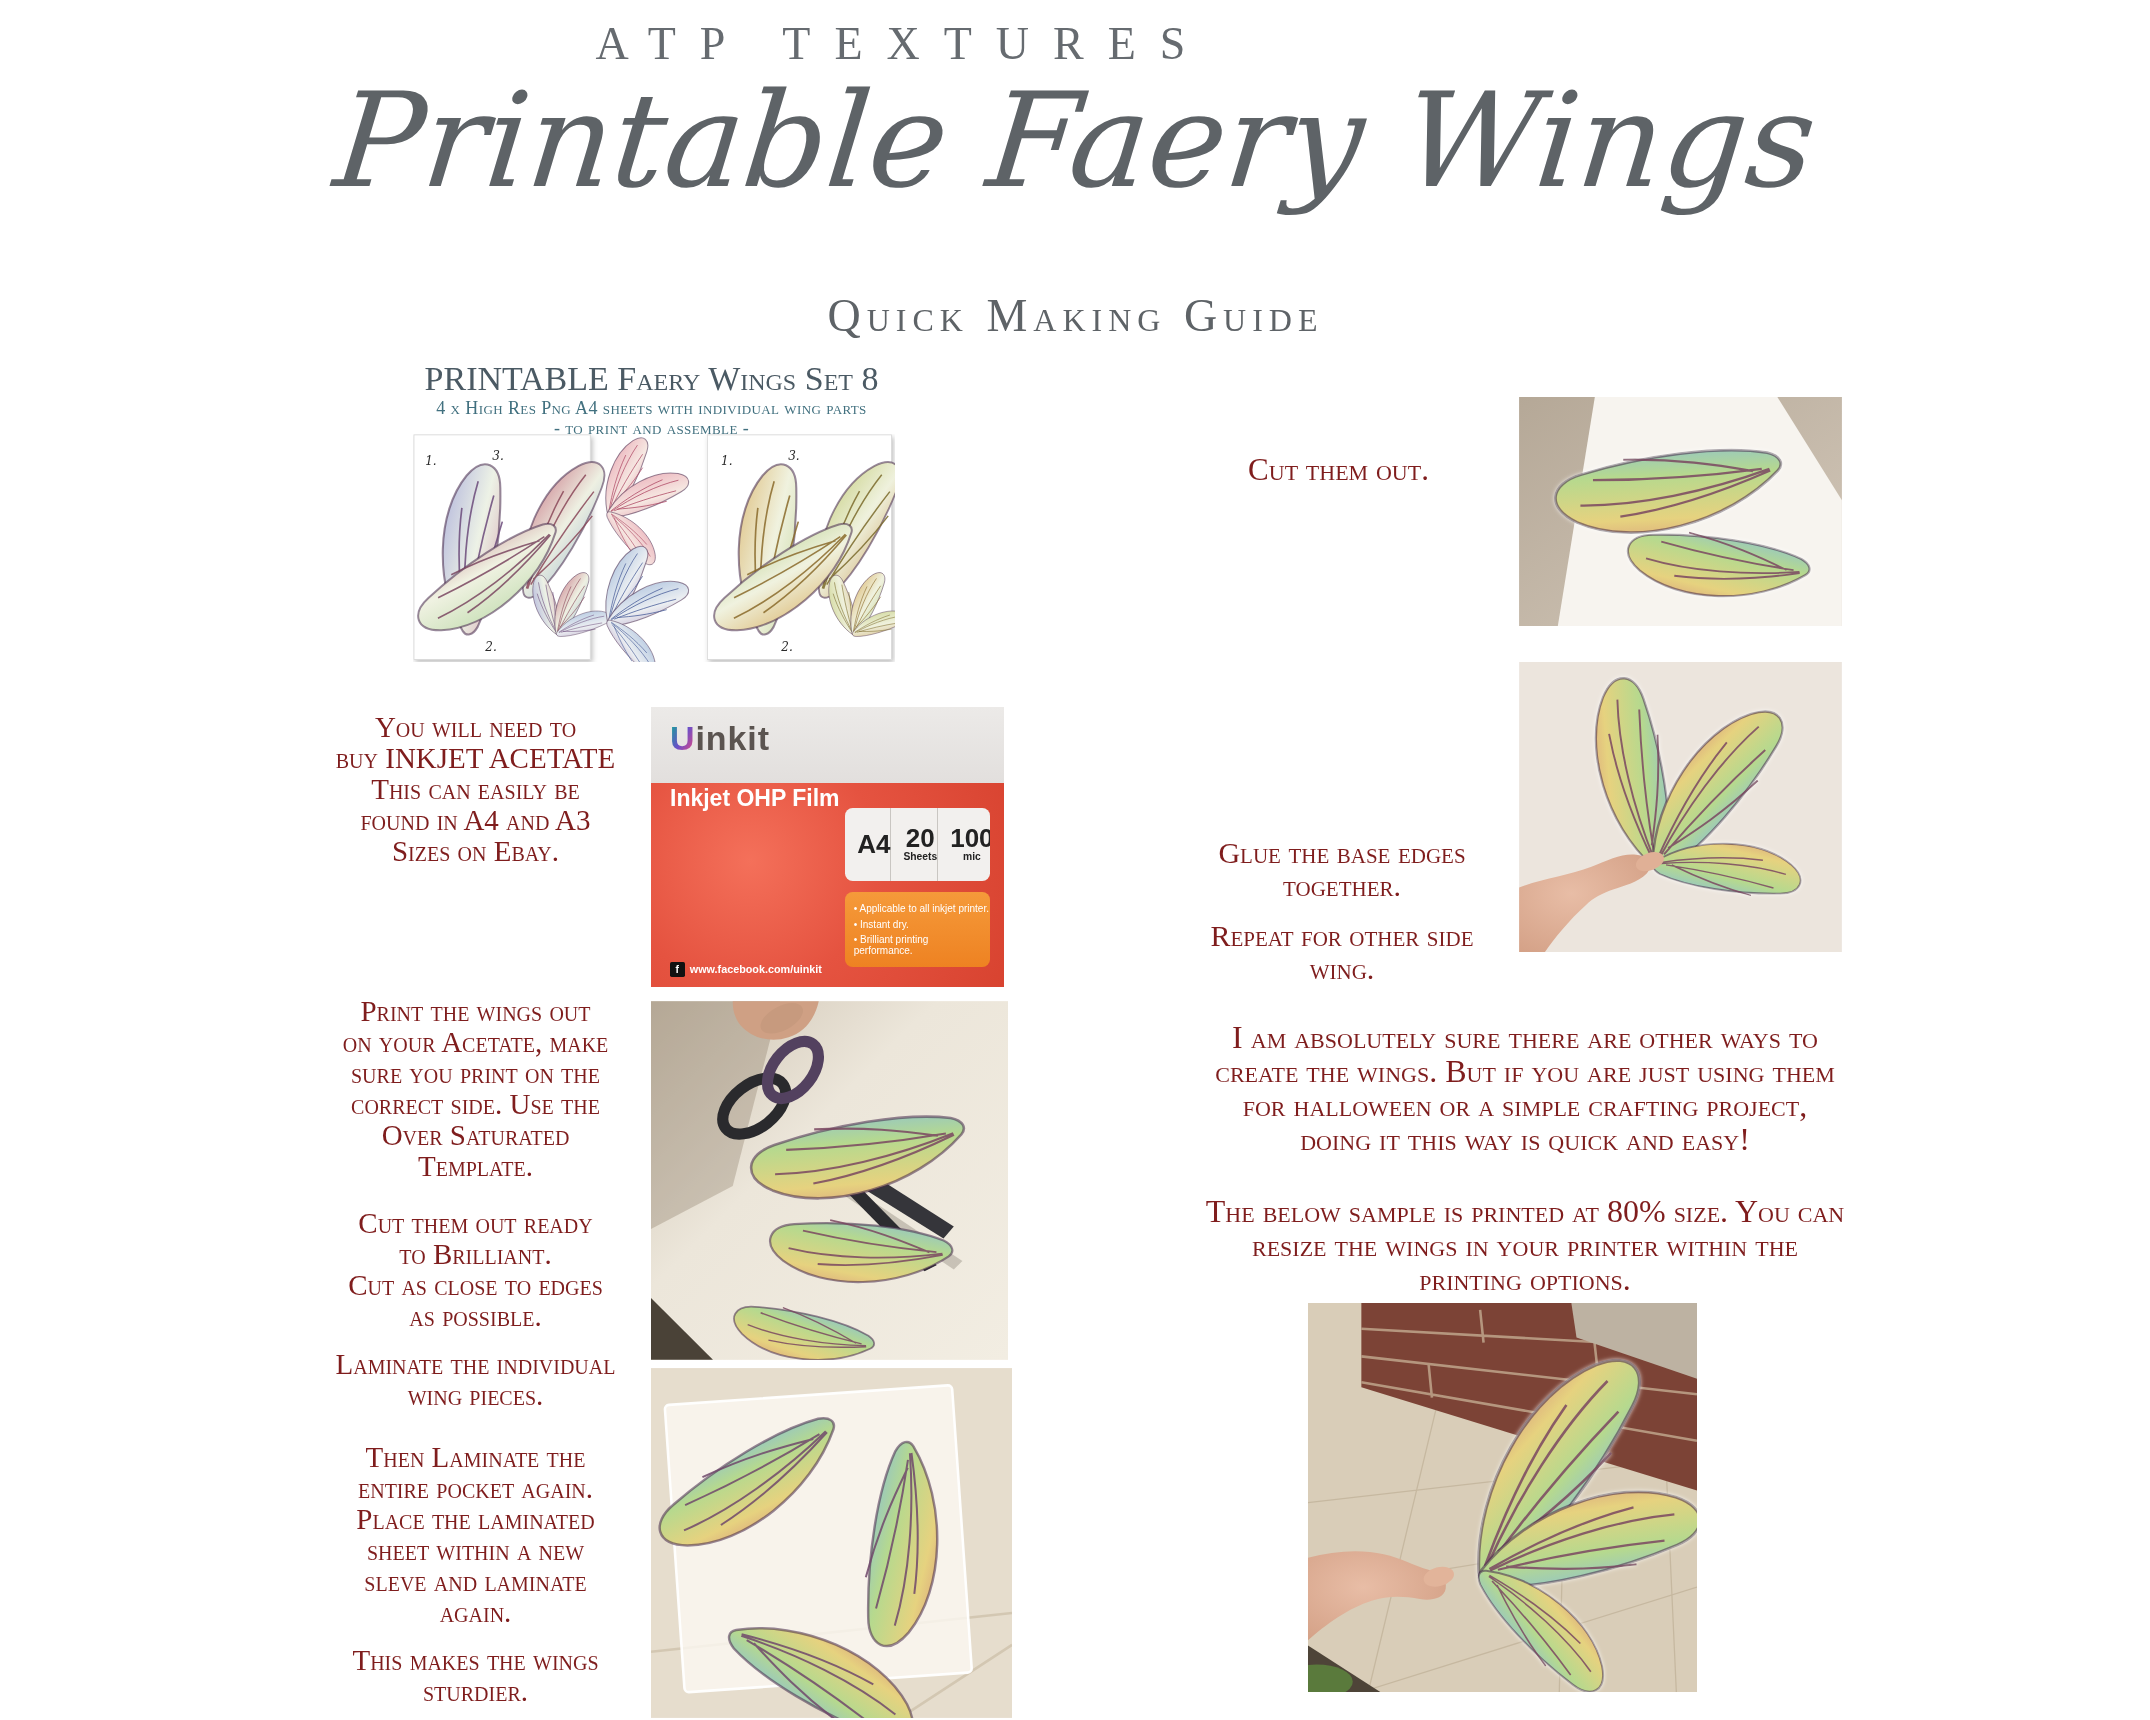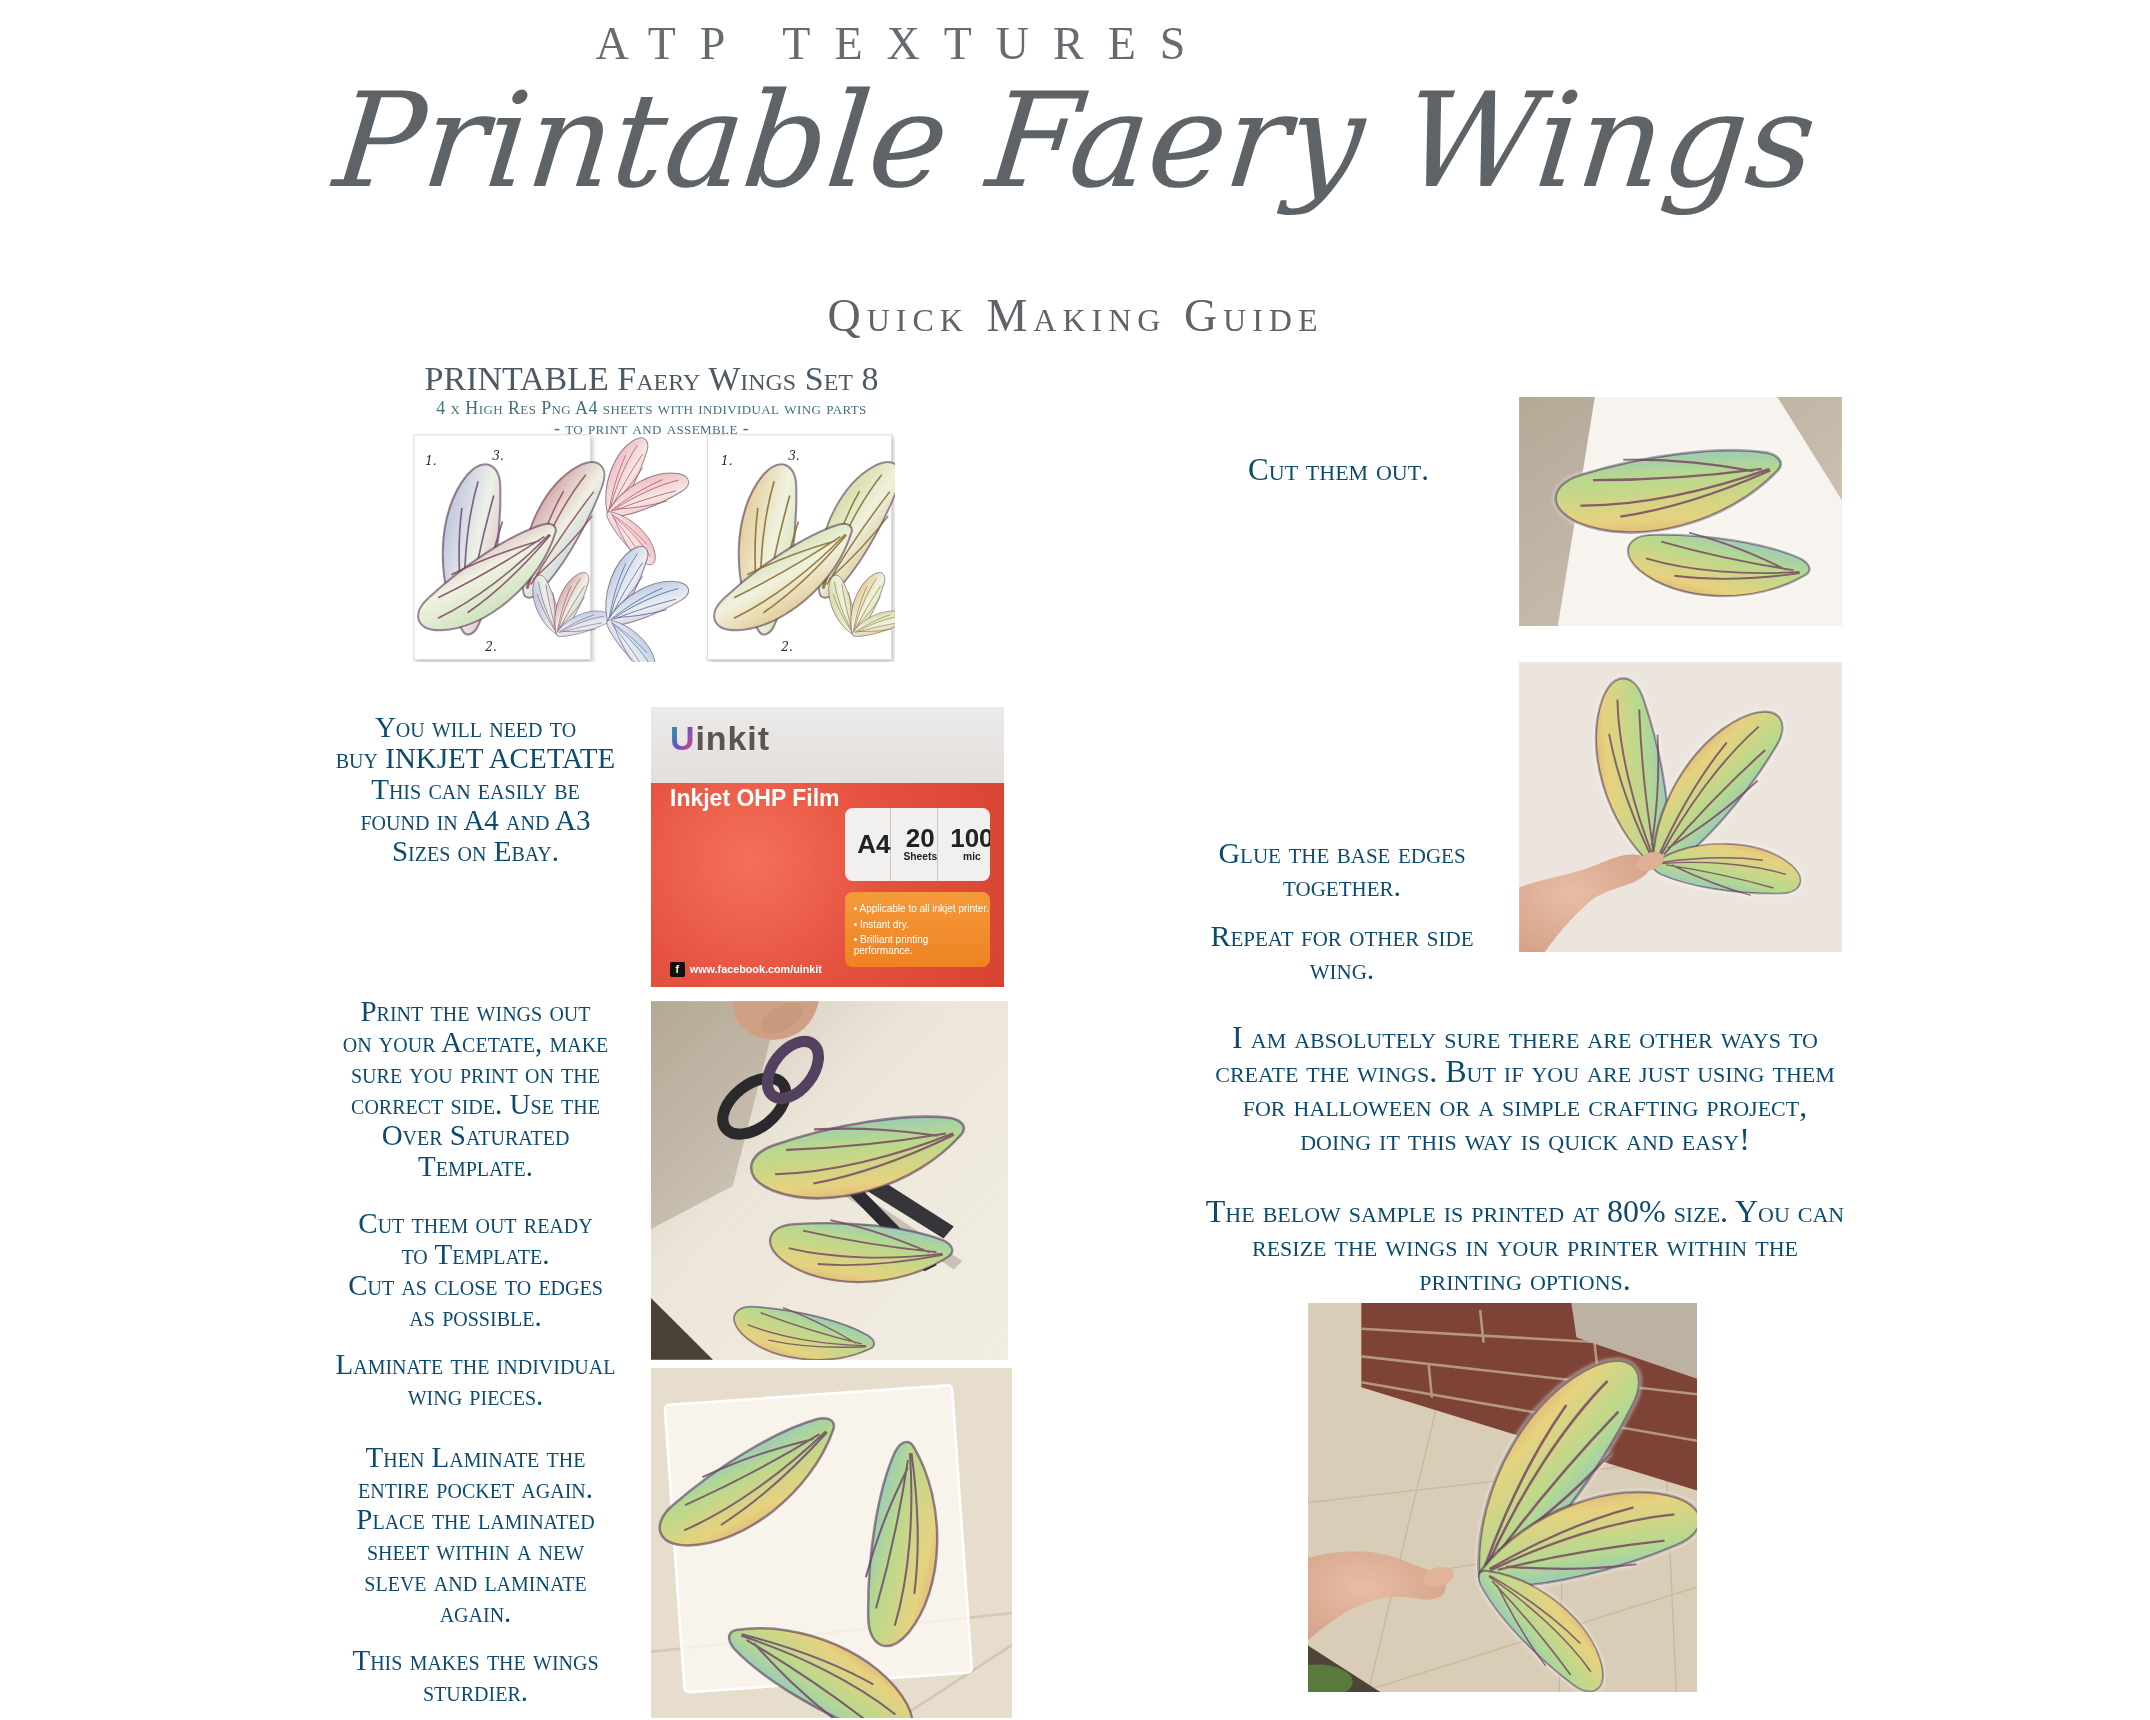--- a/index.html
+++ b/index.html
@@ -10,21 +10,21 @@
   .brand{top:17px;left:0;width:1805px;font-size:46px;letter-spacing:24px;color:#666b70;text-align:center;}
   .script-title{top:55px;left:0;width:2151px;text-align:center;font-size:131px;line-height:172px;
                 font-style:italic;color:#5e6367;font-family:"DejaVu Serif",serif;transform:skewX(-6deg);}
   .guide-sub{top:289px;left:0;width:2151px;text-align:center;font-variant:small-caps;
              font-size:46px;letter-spacing:6px;color:#5e6367;}
   
   .prod-head{top:360px;left:376px;width:551px;text-align:center;}
   .prod-name{font-variant:small-caps;font-size:34px;color:#4b5a64;line-height:38px;}
   .prod-desc{font-variant:small-caps;font-size:18px;color:#41707f;line-height:20px;letter-spacing:0.4px;}
   
-  .tblock{position:absolute;text-align:center;font-variant:small-caps;color:#0c4a6e;}
+  .tblock{position:absolute;text-align:center;font-variant:small-caps;color:#7f1d1d;}
   .lcol{left:284px;width:383px;font-size:29px;line-height:31px;}
   .ln{white-space:nowrap;}
   .cutout{left:1192px;width:293px;top:453px;font-size:31px;line-height:34px;}
   .rcol{left:1137px;width:410px;font-size:30px;line-height:33px;}
   .rpara{left:1086px;width:878px;font-size:32px;line-height:34px;}
   
   .photo{position:absolute;overflow:hidden;}
   .photo svg{display:block;}
   
   svg .wb{stroke:rgba(70,40,75,.55);stroke-width:1.6;}
@@ -221,21 +221,21 @@
   <div class="tblock lcol" style="top:996px;">
     <div class="ln">Print the wings out</div>
     <div class="ln">on your Acetate, make</div>
     <div class="ln">sure you print on the</div>
     <div class="ln">correct side. Use the</div>
     <div class="ln">Over Saturated</div>
     <div class="ln">Template.</div>
   </div>
   <div class="tblock lcol" style="top:1208px;">
     <div class="ln">Cut them out ready</div>
-    <div class="ln">to Template.</div>
+    <div class="ln">to Brilliant.</div>
     <div class="ln">Cut as close to edges</div>
     <div class="ln">as possible.</div>
   </div>
 
   <div class="photo" style="left:651px;top:1001px;width:357px;height:359px;">
     <svg width="357" height="359" viewBox="0 0 415 417" xmlns="http://www.w3.org/2000/svg" xmlns:xlink="http://www.w3.org/1999/xlink">
       <rect width="415" height="417" fill="url(#gMarble)"></rect>
       <polygon points="0,0 150,0 95,215 0,265" fill="rgba(120,100,80,0.28)"></polygon>
       <polygon points="0,417 0,345 72,417" fill="#4a4237"></polygon>
       <path d="M95,0 L195,0 C190,22 178,36 160,42 C139,49 117,43 104,28 C97,19 95,10 95,0 Z" fill="#cfa084"></path>

